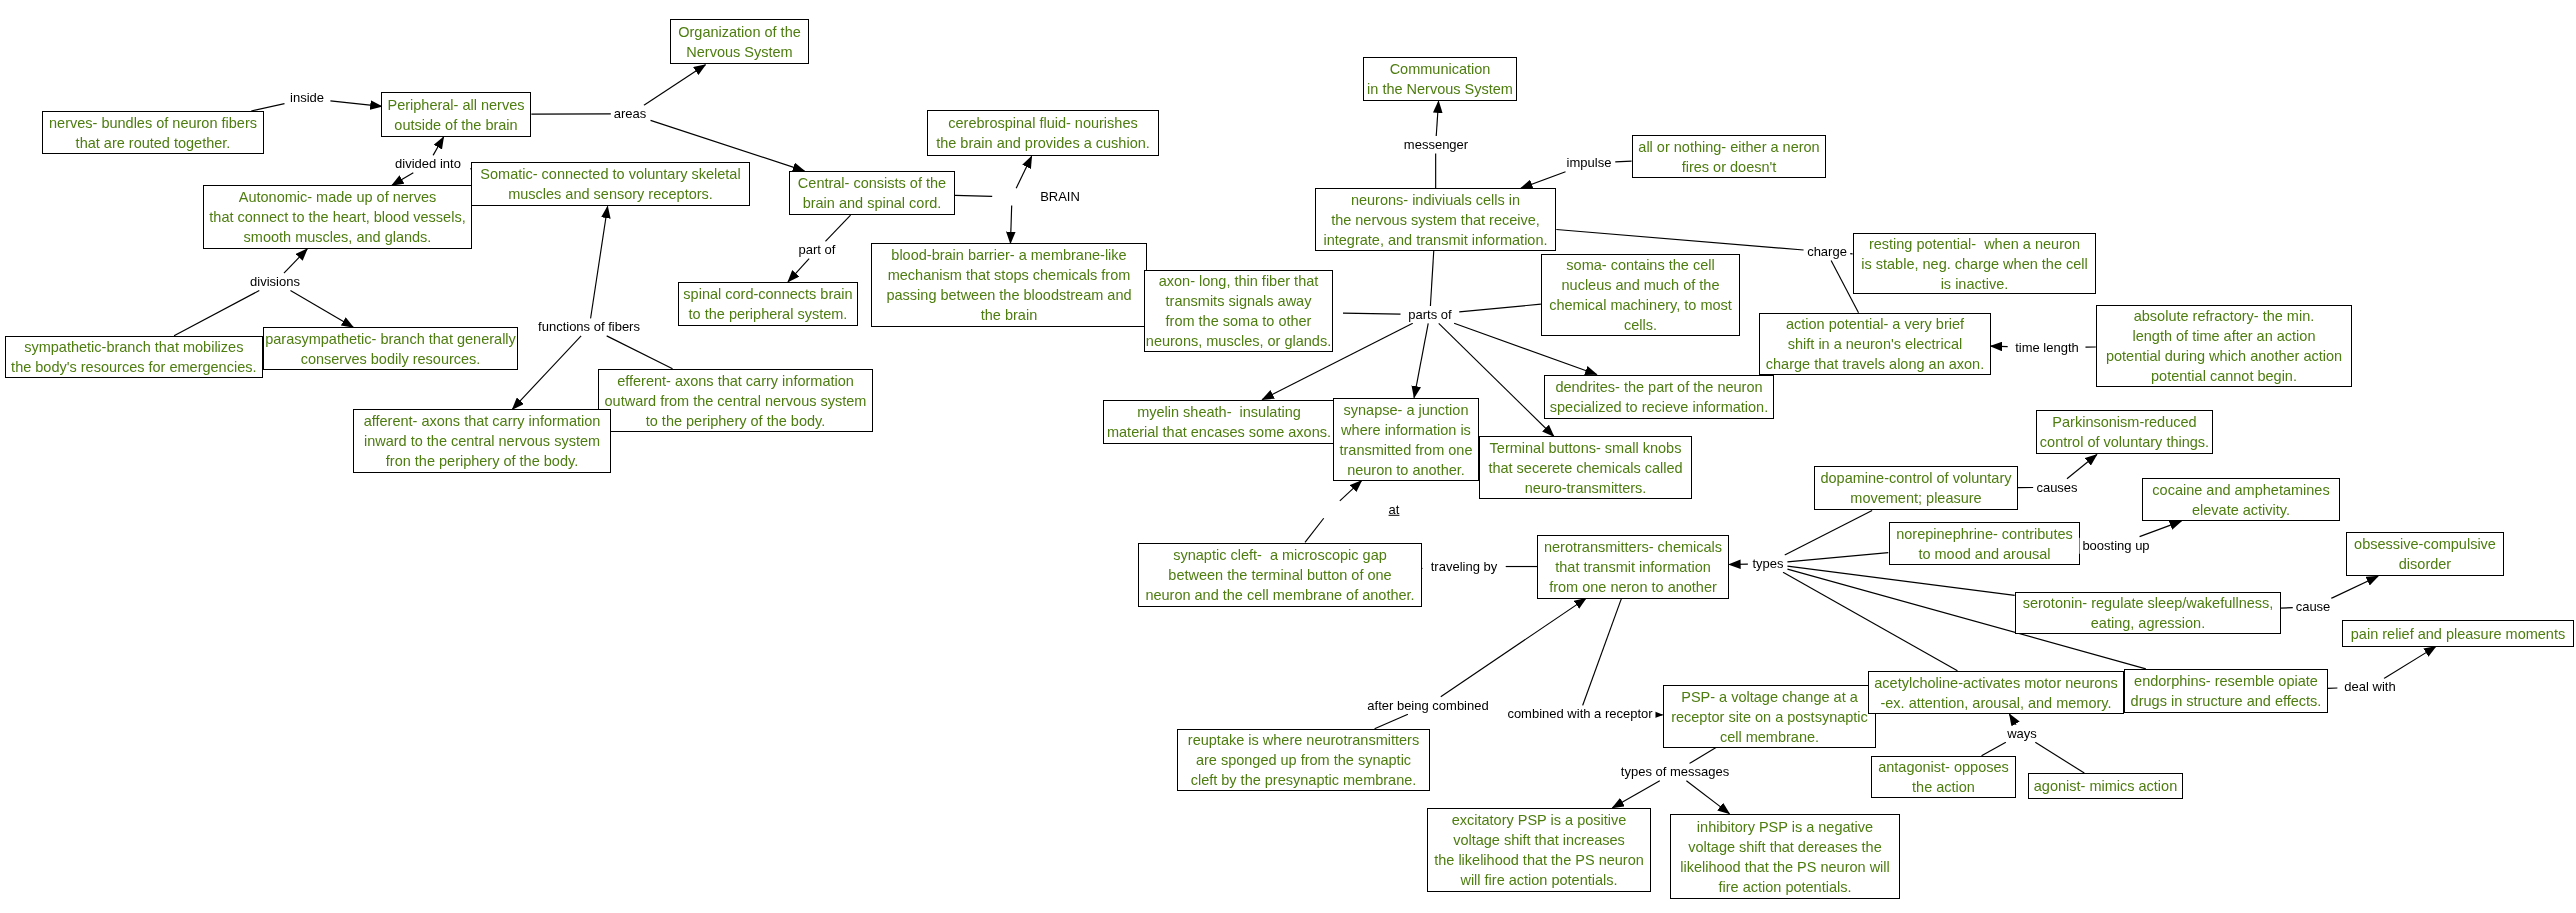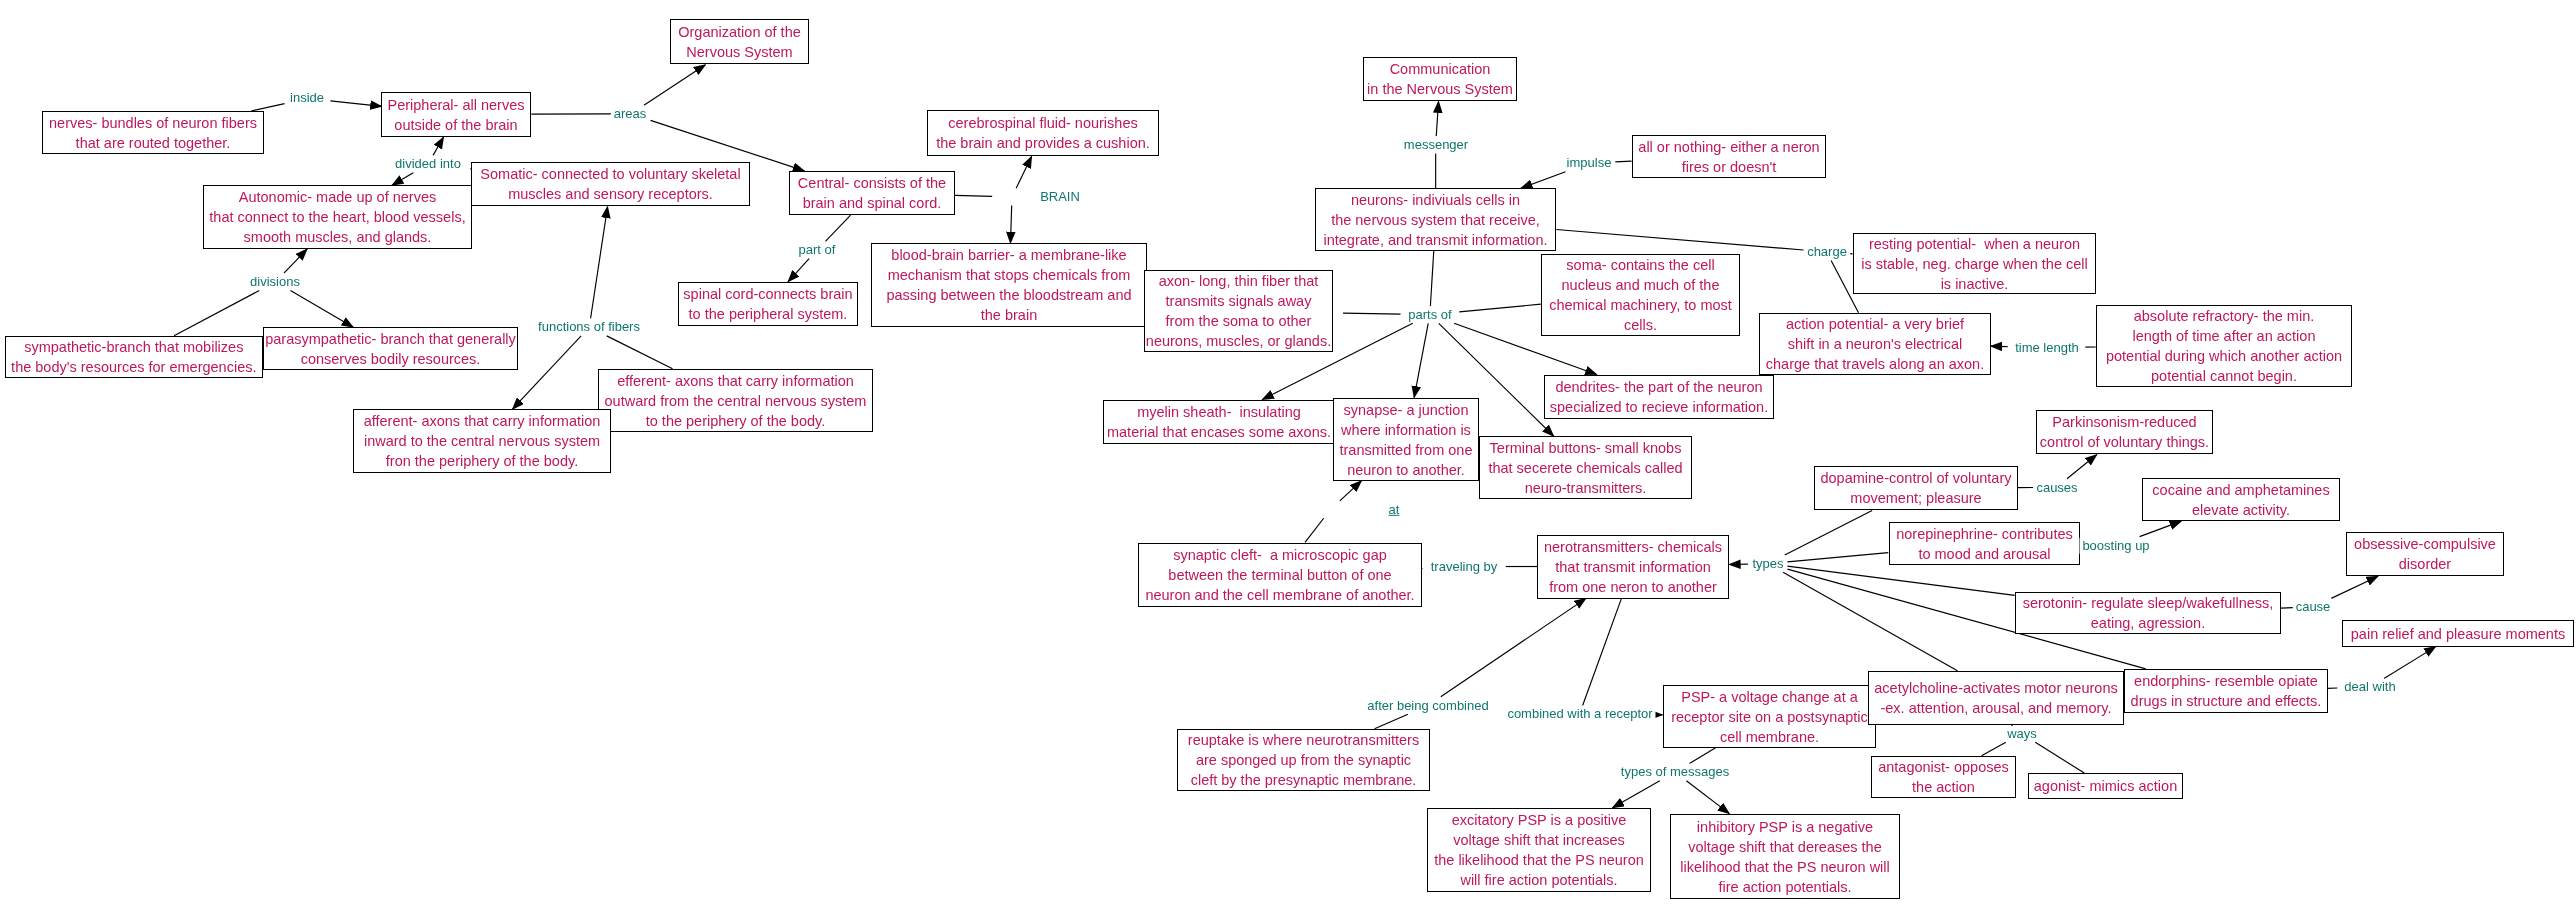--- a/index.html
+++ b/index.html
@@ -15,37 +15,37 @@
     position: absolute;
     left: 0; top: 0;
     width: 2576px; height: 913px;
   }
   #connector-layer line { stroke: #000000; stroke-width: 1.2; }
   .concept-box {
     position: absolute;
     box-sizing: border-box;
     border: 1.4px solid #000000;
     background: #ffffff;
-    color: #be185d;
+    color: #4d7c0f;
     font-size: 14.5px;
     line-height: 20px;
     white-space: pre;
     text-align: center;
     display: flex;
     flex-direction: column;
     justify-content: center;
     align-items: center;
     padding: 0 1.9px;
     overflow: visible;
   }
   .edge-label {
     position: absolute;
     transform: translate(-50%, -50%);
     background: #ffffff;
-    color: #0f766e;
+    color: #000000;
     font-size: 13px;
     line-height: 16.4px;
     white-space: pre;
     padding: 0 2.9px;
     text-align: center;
   }
 </style>
 </head>
 <body>
 
@@ -204,21 +204,21 @@
     <div class="concept-box" style="left: 2346px; top: 532px; width: 158px; height: 44px;">obsessive-compulsive
 disorder</div>
     <div class="concept-box" style="left: 2015px; top: 592px; width: 266px; height: 42px;">serotonin- regulate sleep/wakefullness,
 eating, agression.</div>
     <div class="concept-box" style="left: 2342px; top: 620px; width: 232px; height: 27px;">pain relief and pleasure moments</div>
     <div class="concept-box" style="left: 2124px; top: 669px; width: 204px; height: 44px;">endorphins- resemble opiate
 drugs in structure and effects.</div>
     <div class="concept-box" style="left: 1663px; top: 685px; width: 213px; height: 63px;">PSP- a voltage change at a
 receptor site on a postsynaptic
 cell membrane.</div>
-    <div class="concept-box" style="left: 1868px; top: 671px; width: 256px; height: 54px;">acetylcholine-activates motor neurons
+    <div class="concept-box" style="left: 1868px; top: 671px; width: 256px; height: 43px;">acetylcholine-activates motor neurons
 -ex. attention, arousal, and memory.</div>
     <div class="concept-box" style="left: 1177px; top: 729px; width: 253px; height: 62px;">reuptake is where neurotransmitters
 are sponged up from the synaptic
 cleft by the presynaptic membrane.</div>
     <div class="concept-box" style="left: 1871px; top: 756px; width: 145px; height: 42px;">antagonist- opposes
 the action</div>
     <div class="concept-box" style="left: 2028px; top: 773px; width: 155px; height: 26px;">agonist- mimics action</div>
     <div class="concept-box" style="left: 1427px; top: 808px; width: 224px; height: 84px;">excitatory PSP is a positive
 voltage shift that increases
 the likelihood that the PS neuron

